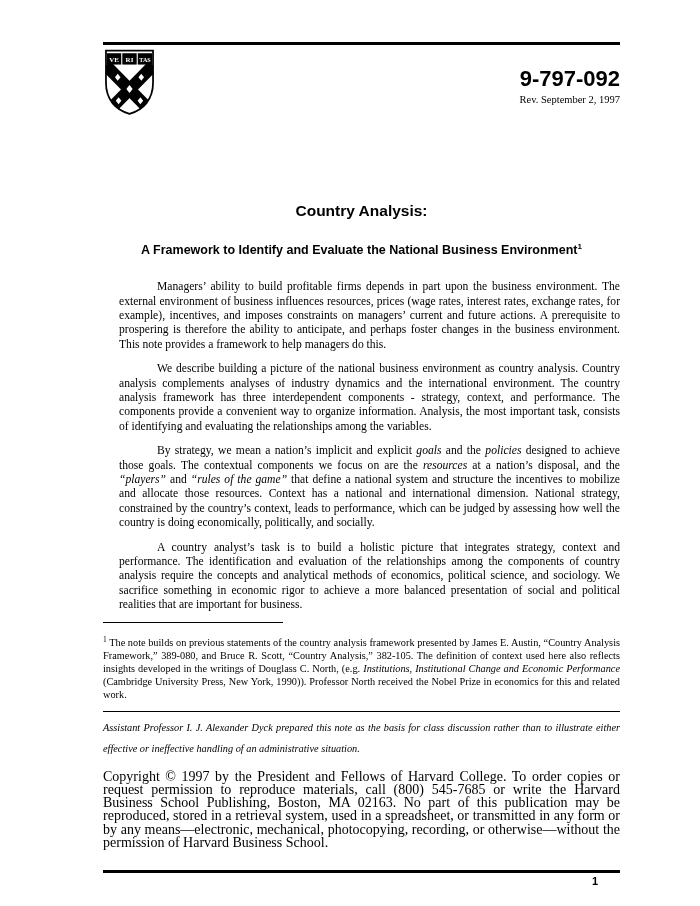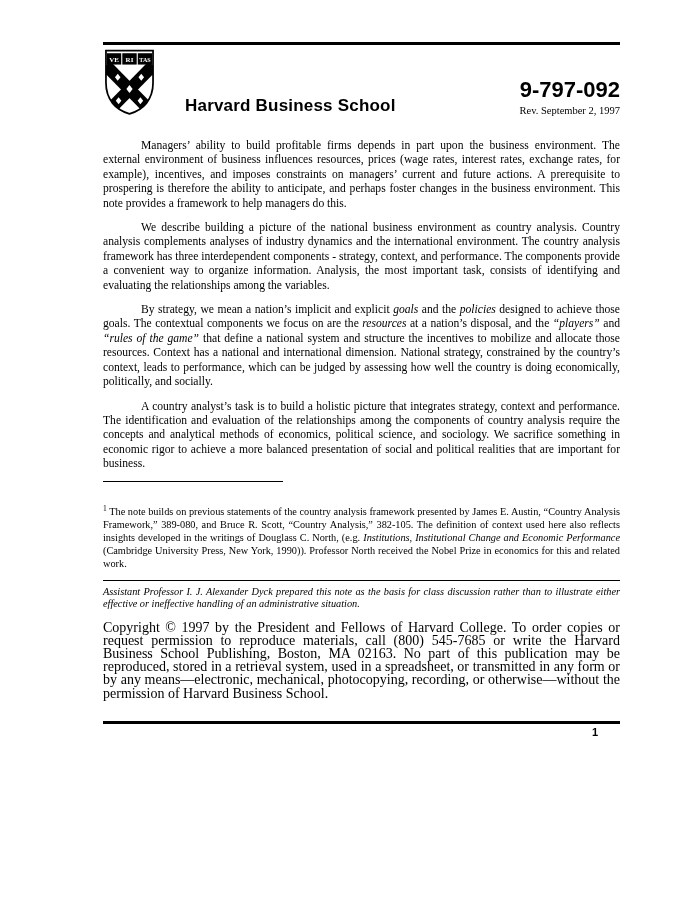--- a/index.html
+++ b/index.html
@@ -7,21 +7,21 @@
     width: 700px; height: 906px;
     background: #ffffff; color: #000000;
     font-family: "Liberation Serif", serif;
     overflow: hidden;
   }
   .page { position: relative; width: 700px; height: 906px; background: #fff; }
   .content { margin-left: 103px; width: 517px; }
 
   .top-rule { height: 3px; background: #000; margin-top: 42px; }
 
-  .header-row { display: flex; align-items: flex-end; margin-top: 3px; }
+  .header-row { display: flex; align-items: center; margin-top: 3px; }
   .logo { width: 53px; height: 68px; flex: 0 0 auto; }
   .logo svg { width: 53px; height: 68px; display: block; }
   .school-name {
     font-family: "Liberation Sans", sans-serif;
     font-weight: bold; font-size: 17px;
     margin-left: 29px; margin-top: 7px; letter-spacing: .2px;
   }
   .header-right { margin-left: auto; text-align: right; margin-top: 7px; }
   .doc-number { font-family: "Liberation Sans", sans-serif; font-weight: bold; font-size: 22px; }
   .revision { font-family: "Liberation Serif", serif; font-size: 10.5px; margin-top: 2px; }
@@ -32,36 +32,36 @@
   }
   .doc-subtitle {
     text-align: center; font-family: "Liberation Sans", sans-serif;
     font-weight: bold; font-size: 12.5px; margin-top: 22px;
   }
   .doc-subtitle sup { font-size: 8px; }
 
   .body-text p {
     font-size: 11.6px; line-height: 14.4px;
     text-align: justify; text-indent: 38px;
-    margin: 10px 0 0 0;
+    margin: 10px 0 0 16px;
   }
   .body-text p.first { margin-top: 23px; }
   .body-text strong { font-weight: normal; }
   .body-text em { }
 
   .footnote-sep { width: 180px; border-top: 1px solid #000; margin-top: 9px; }
   .footnote {
-    font-size: 10.3px; line-height: 13px; text-align: justify; margin-top: 20px;
+    font-size: 10.3px; line-height: 13px; text-align: justify; margin-top: 10px;
   }
   .footnote sup { font-size: 7.5px; }
   .footnote em { font-style: italic; }
 
   .divider { border-top: 1px solid #000; margin-top: 5px; }
   .prepared-note {
-    font-style: italic; font-size: 10.3px; line-height: 12px;
+    font-style: italic; font-size: 10.3px; line-height: 21px;
     text-align: justify; margin-top: 5px;
   }
   .copyright {
     font-size: 14px; line-height: 13.2px; text-align: justify; margin-top: 2px;
   }
 
   .footer-rule { height: 3px; background: #000; margin-top: 21px; }
   .page-num {
     text-align: right; padding-right: 22px; margin-top: 2px;
     font-family: "Liberation Sans", sans-serif; font-weight: bold; font-size: 11px;
@@ -94,28 +94,29 @@
           <text x="12.2" y="16" text-anchor="middle" fill="#ffffff" font-family="Liberation Serif, serif" font-size="8" font-weight="bold">VE</text>
           <text x="30" y="16" text-anchor="middle" fill="#ffffff" font-family="Liberation Serif, serif" font-size="8" font-weight="bold">RI</text>
           <text x="47.8" y="16" text-anchor="middle" fill="#ffffff" font-family="Liberation Serif, serif" font-size="7" font-weight="bold">TAS</text>
           <path d="M30,42.5 l3.6,4.5 -3.6,4.5 -3.6,-4.5 Z" fill="#ffffff"></path>
           <path d="M16.5,29.5 l3.2,4 -3.2,4 -3.2,-4 Z" fill="#ffffff"></path>
           <path d="M43.5,29.5 l3.2,4 -3.2,4 -3.2,-4 Z" fill="#ffffff"></path>
           <path d="M17.5,56.5 l3.2,4 -3.2,4 -3.2,-4 Z" fill="#ffffff"></path>
           <path d="M42.5,56.5 l3.2,4 -3.2,4 -3.2,-4 Z" fill="#ffffff"></path>
         </svg>
       </div>
-      <div class="school-name">Harvard Business School</div>
       <div class="header-right">
         <div class="doc-number">9-797-092</div>
         <div class="revision">Rev. September 2, 1997</div>
       </div>
     </div>
 
+    <div class="doc-title">Country Analysis:</div>
 
+    <div class="doc-subtitle"><span>A Framework to Identify and Evaluate the National Business Environment</span><sup>1</sup></div>
 
     <div class="body-text">
       <p class="first"><span>Managers’ ability to build profitable firms depends in part upon the business environment. The external environment of business influences resources, prices (wage rates, interest rates, exchange rates, for example), incentives, and imposes constraints on managers’ current and future actions. A prerequisite to prospering is therefore the ability to anticipate, and perhaps foster changes in the business environment. This note provides a framework to help managers do this.</span></p>
 
       <p><span>We describe building a picture of the national business environment as </span><strong>country analysis</strong><span>. Country analysis complements analyses of industry dynamics and the international environment. The country analysis framework has three interdependent components - strategy, context, and performance. The components provide a convenient way to organize information. Analysis, the most important task, consists of identifying and evaluating the relationships among the variables.</span></p>
 
       <p><span>By </span><strong>strategy</strong><span>, we mean a nation’s implicit and explicit </span><em>goals</em><span> and the </span><em>policies</em><span> designed to achieve those goals. The </span><strong>contextual</strong><span> components we focus on are the </span><em>resources</em><span> at a nation’s disposal, and the </span><em>“players”</em><span> and </span><em>“rules of the game”</em><span> that define a national system and structure the incentives to mobilize and allocate those resources. Context has a national and international dimension. National strategy, constrained by the country’s context, leads to </span><strong>performance</strong><span>, which can be judged by assessing how well the country is doing economically, politically, and socially.</span></p>
 
       <p><span>A country analyst’s task is to build a holistic picture that integrates strategy, context and performance. The identification and evaluation of the relationships among the components of country analysis require the concepts and analytical methods of economics, political science, and sociology. We sacrifice something in economic rigor to achieve a more balanced presentation of social and political realities that are important for business.</span></p>
     </div>

